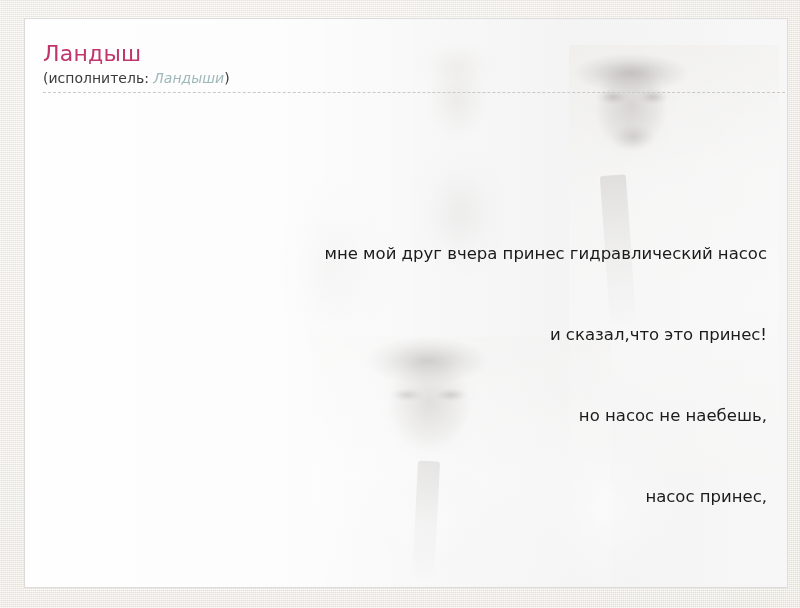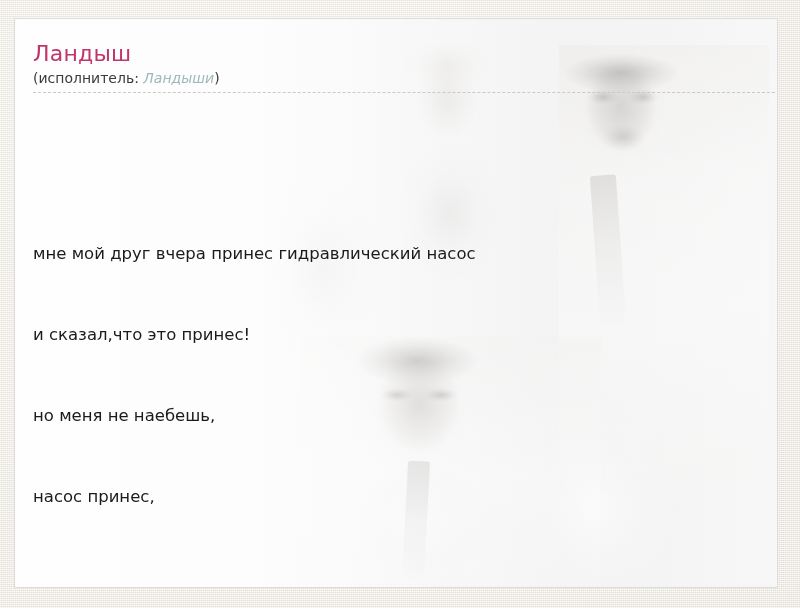--- a/index.html
+++ b/index.html
@@ -31,21 +31,21 @@
         rgba(255,255,255,0.50) 0px,
         rgba(255,255,255,0.50) 1px,
         rgba(219,213,201,0.28) 1px,
         rgba(219,213,201,0.28) 2px),
       radial-gradient(ellipse at 30% 20%, #f7f5f0 0%, #efece5 60%, #e9e5dc 100%);
   }
 
   
   #lyrics-card {
     position: absolute;
-    left: 14px;
+    left: 24px;
     top: 18px;
     width: 764px;
     height: 570px;
     background-color: #ebebeb;
     border: 1px solid #dcdcdc;
     box-sizing: border-box;
     overflow: hidden;
   }
 
   
@@ -235,20 +235,21 @@
     font-size: 16.5px;
     line-height: 27px;
     white-space: pre-wrap;
   }
   .stanza {
     margin: 0 0 27px 0;
   }
   .lyric-line {
     display: block;
     white-space: pre;
+    text-align: right;
   }
 </style>
 </head>
 <body>
 
 <div id="paper-frame"></div>
 
 <div id="lyrics-card">
 
   <div class="photo-layer">
@@ -265,21 +266,21 @@
 
     <h1 id="song-title">Ландыш</h1>
 
     <div id="artist-line"><span>(исполнитель: </span><a href="#" id="artist-link">Ландыши</a><span>)</span></div>
 
     <div id="lyrics-body">
 
       <p class="stanza">
         <span class="lyric-line">мне мой друг вчера принес гидравлический насос</span>
         <span class="lyric-line">и сказал,что это принес!</span>
-        <span class="lyric-line">но меня не наебешь,</span>
+        <span class="lyric-line">но насос не наебешь,</span>
         <span class="lyric-line">насос принес,</span>
         
       </p>
 
       
 
       
 
     </div>
   </div>

